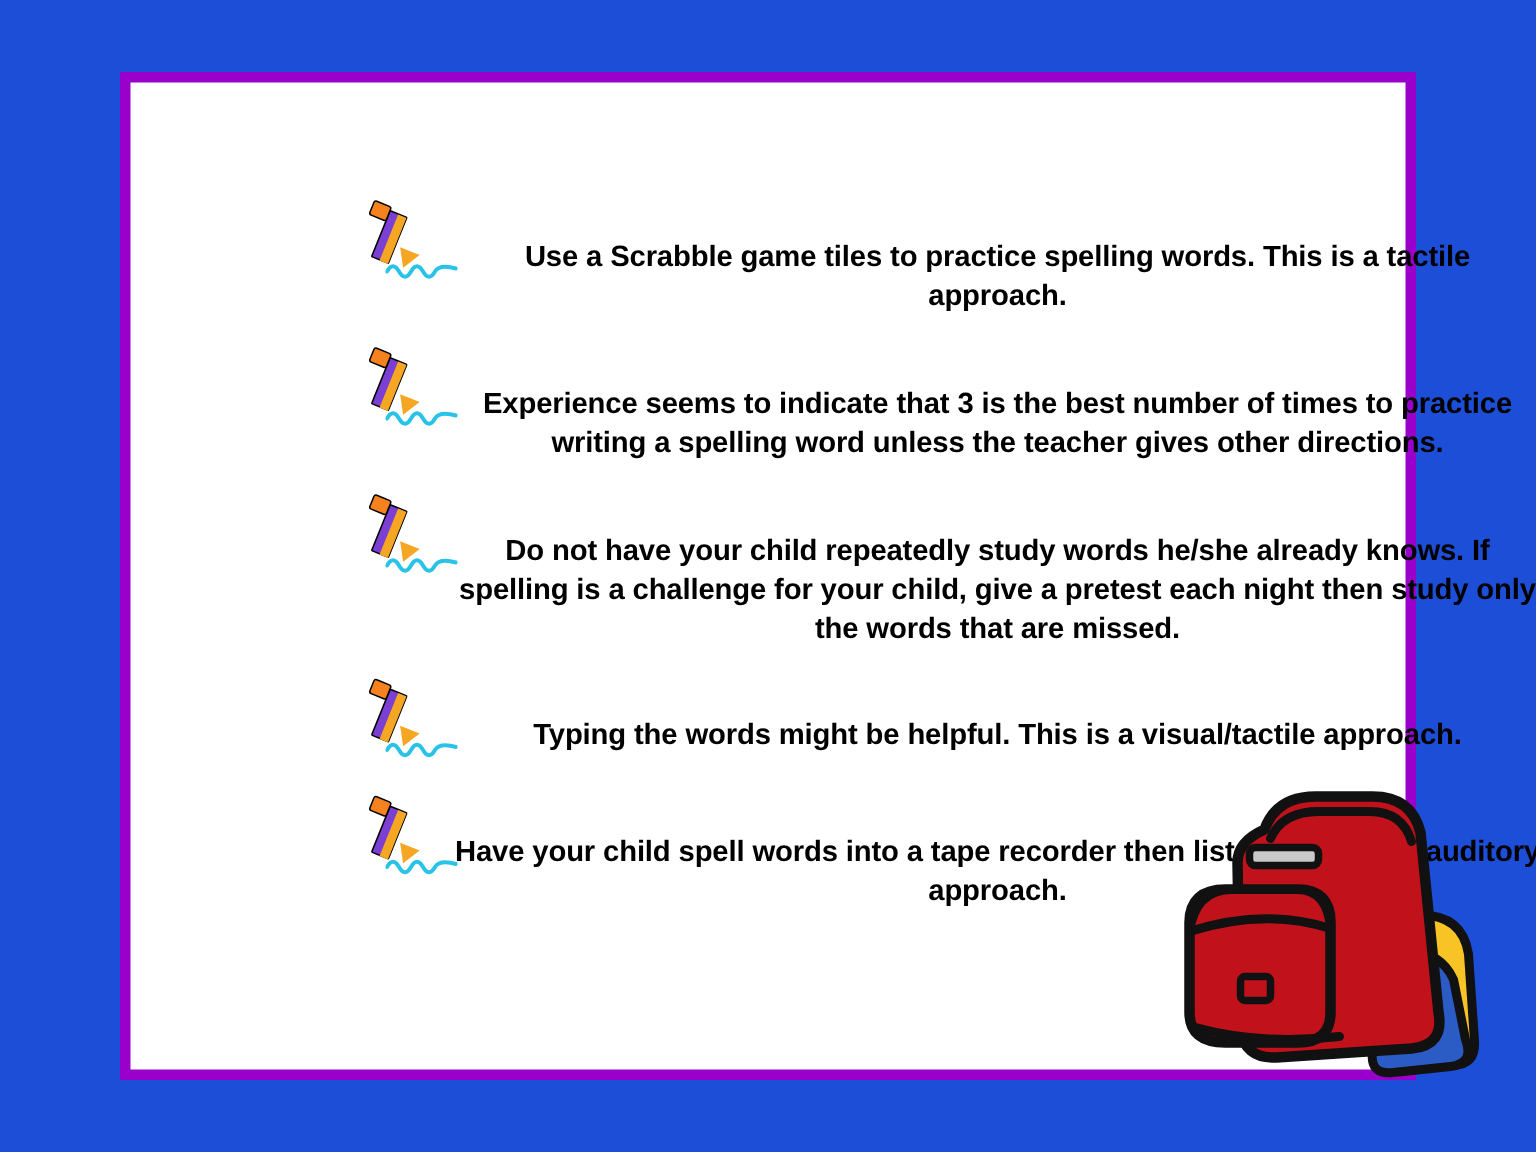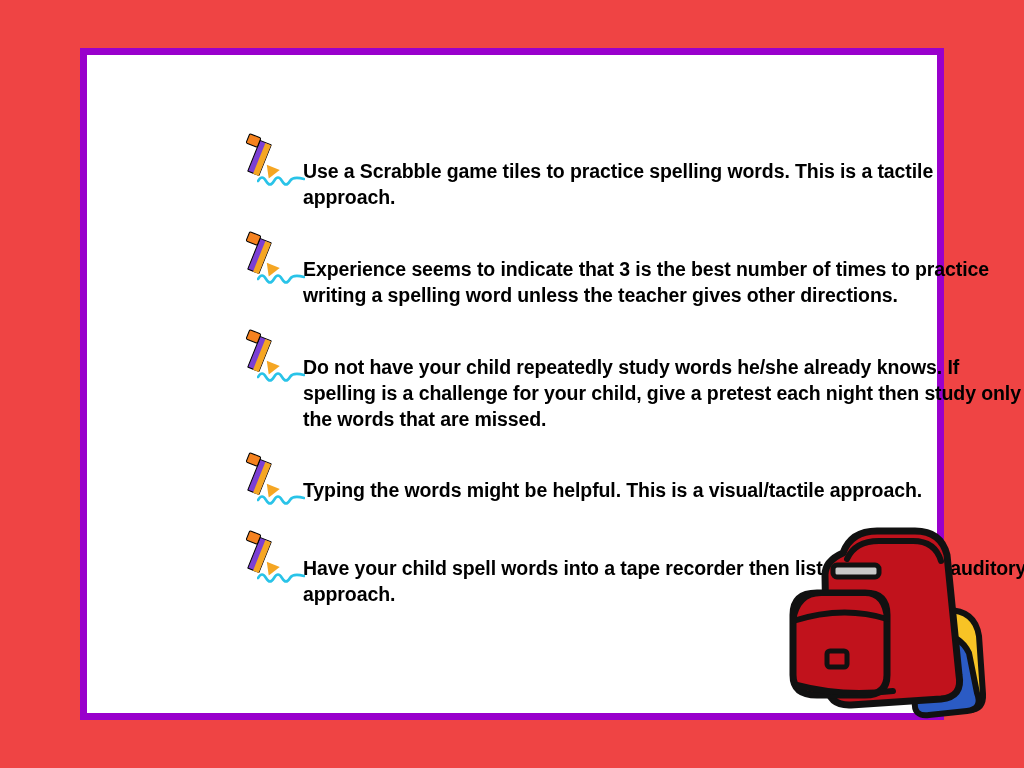--- a/index.html
+++ b/index.html
@@ -10,21 +10,22 @@
   body {
     width: 1024px;
     height: 768px;
     font-family: "Liberation Sans", sans-serif;
     overflow: hidden;
   }
   .slide {
     position: relative;
     width: 1024px;
     height: 768px;
-    background: #ef4444;
+    background: #1d4ed8;
+    text-align: center;
   }
   .slide-frame {
     position: absolute;
     left: 80px;
     top: 48px;
     width: 864px;
     height: 672px;
     border: 7px solid #9900CC;
     background: #ffffff;
     box-sizing: border-box;

